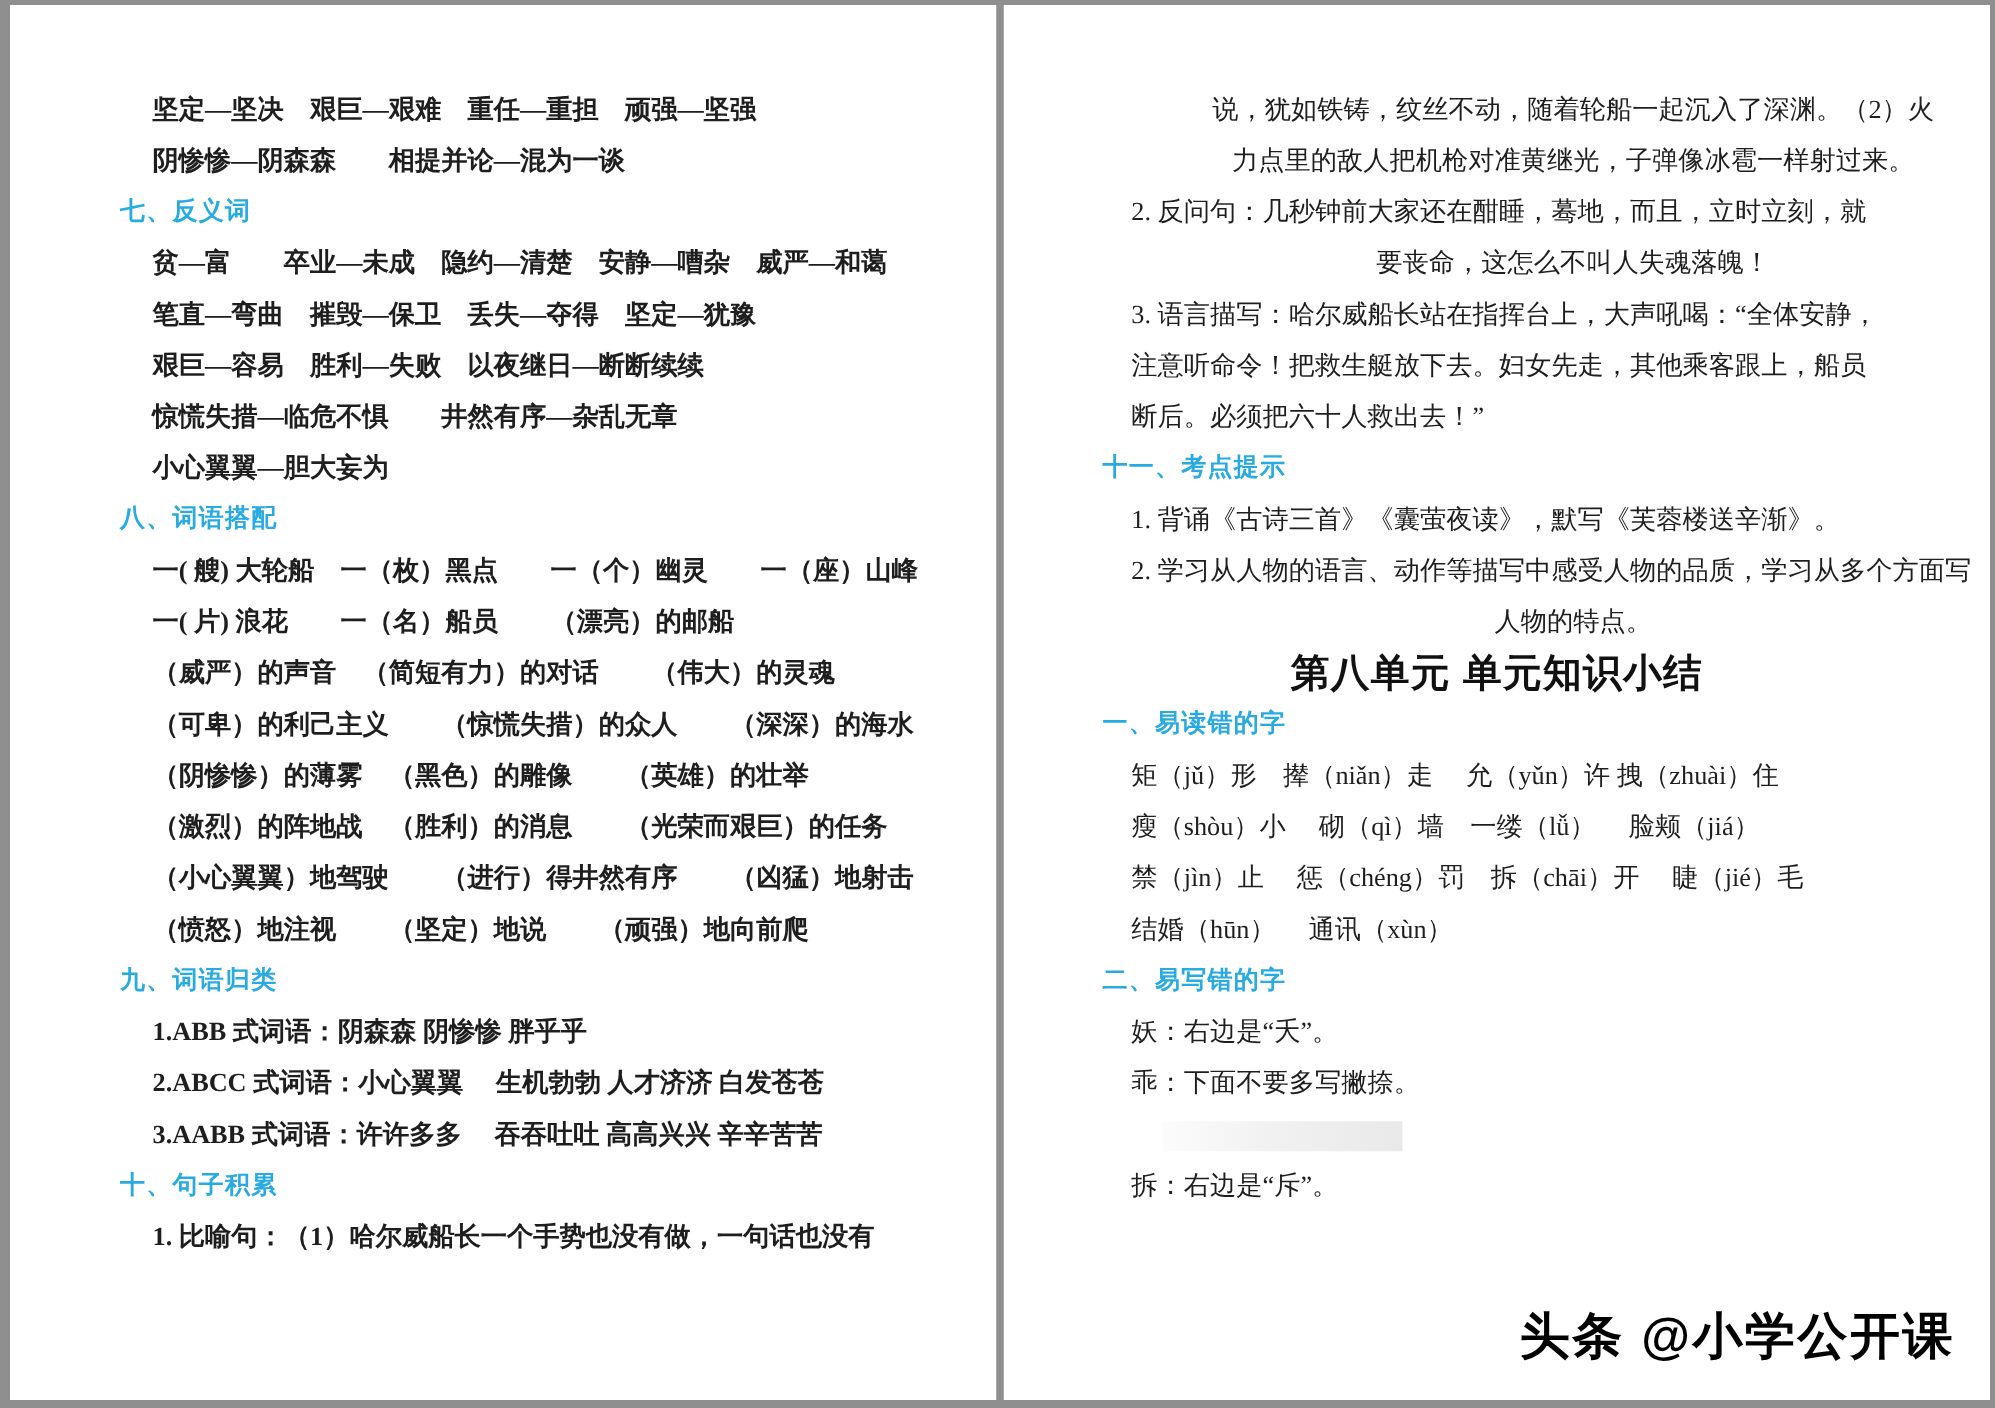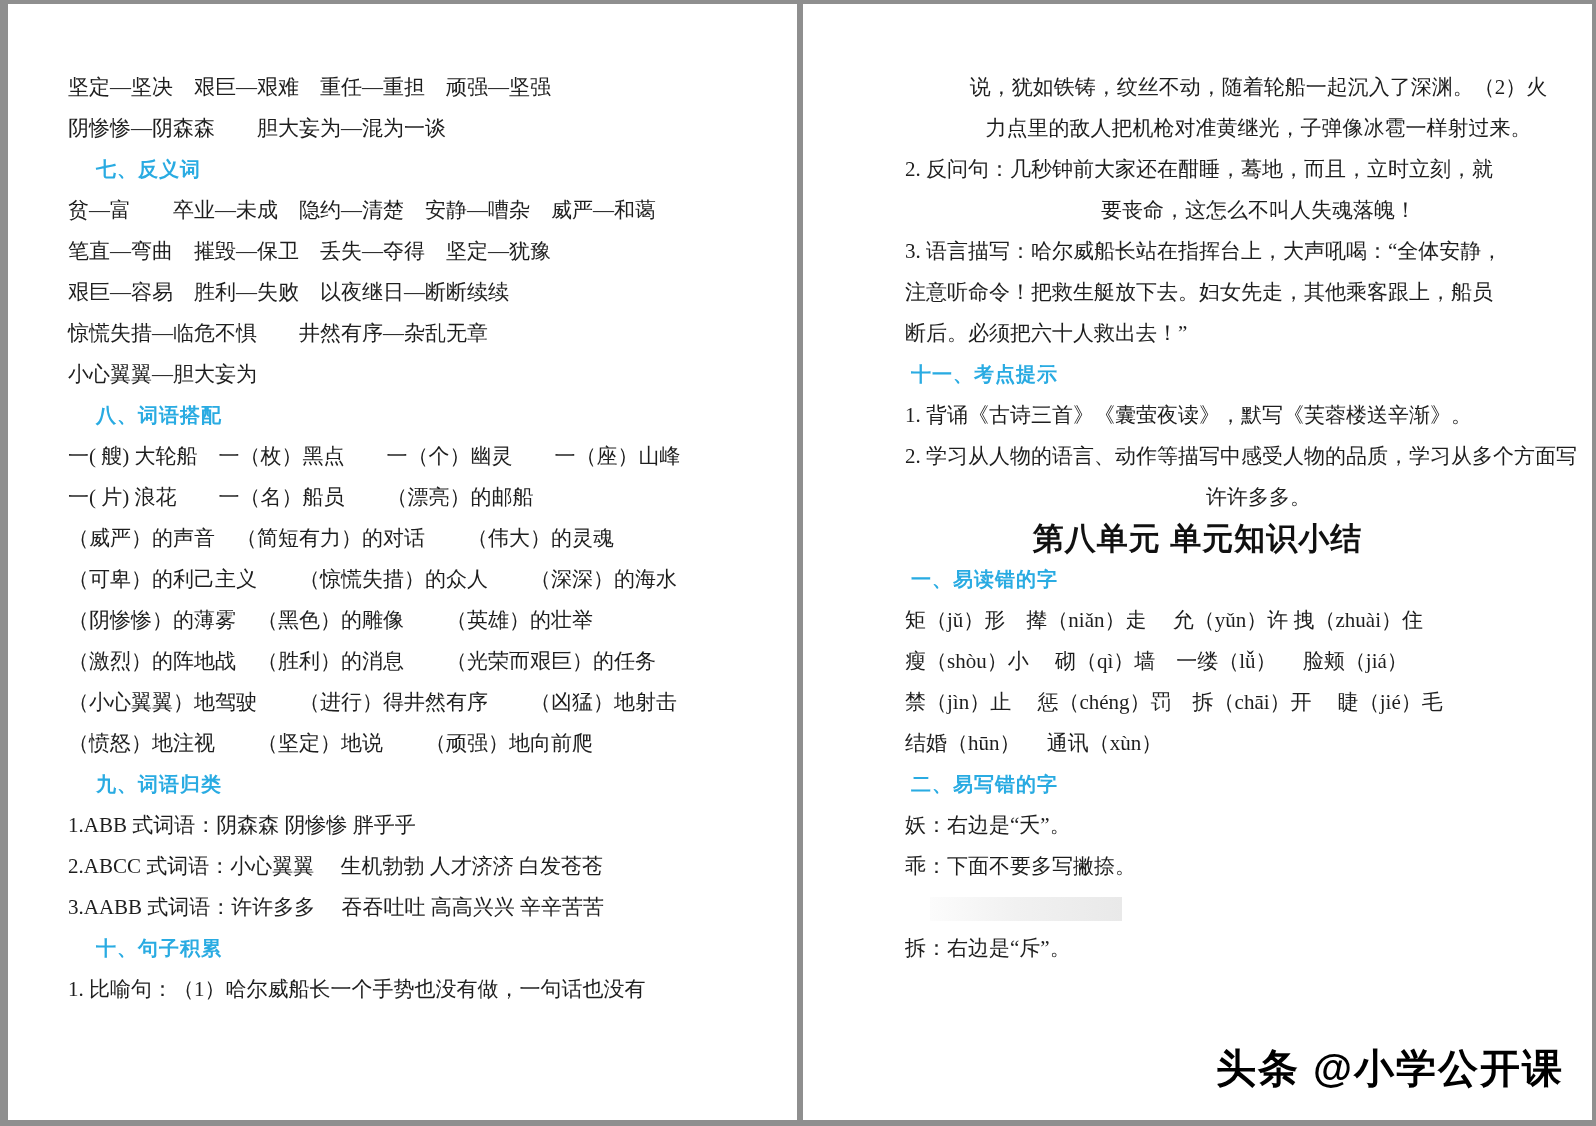--- a/index.html
+++ b/index.html
@@ -17,25 +17,25 @@
     background: #ffffff;
   }
   .page-left  { left: 8px; }
   .page-right { left: 803px; }
   .content { padding-top: 63px; }
   .line {
     height: 41px; line-height: 41px;
     font-size: 21px; color: #1e1e1e;
     white-space: nowrap;
   }
-  .page-left  .line.body    { margin-left: 60px; }
+  .page-left  .line.body    { margin-left: 114px; font-weight: bold; }
   .page-left  .line.heading { margin-left: 88px; }
   .page-right .line.body    { margin-left: 102px; }
   .page-right .line.body.indent { margin-left: 122px; text-align: center; }
-  .page-right .line.heading { margin-left: 108px; }
+  .page-right .line.heading { margin-left: 79px; }
   .line.heading {
     font-family: "Liberation Sans", sans-serif;
     font-weight: bold;
     font-size: 20px;
     letter-spacing: 1px;
   }
   .line.title {
     text-align: center;
     font-family: "Liberation Sans", sans-serif;
     font-weight: bold;
@@ -62,21 +62,21 @@
     white-space: nowrap;
   }
 </style>
 </head>
 <body>
 
 <div class="canvas">
   <div class="page page-left">
     <div class="content" id="left-content">
         <div class="line body">坚定—坚决　艰巨—艰难　重任—重担　顽强—坚强</div>
-        <div class="line body">阴惨惨—阴森森　　胆大妄为—混为一谈</div>
+        <div class="line body">阴惨惨—阴森森　　相提并论—混为一谈</div>
         <div class="line heading" style="color: rgb(41, 171, 226);">七、反义词</div>
         <div class="line body">贫—富　　卒业—未成　隐约—清楚　安静—嘈杂　威严—和蔼</div>
         <div class="line body">笔直—弯曲　摧毁—保卫　丢失—夺得　坚定—犹豫</div>
         <div class="line body">艰巨—容易　胜利—失败　以夜继日—断断续续</div>
         <div class="line body">惊慌失措—临危不惧　　井然有序—杂乱无章</div>
         <div class="line body">小心翼翼—胆大妄为</div>
         <div class="line heading" style="color: rgb(41, 171, 226);">八、词语搭配</div>
         <div class="line body">一( 艘) 大轮船　一（枚）黑点　　一（个）幽灵　　一（座）山峰</div>
         <div class="line body">一( 片) 浪花　　一（名）船员　　（漂亮）的邮船</div>
         <div class="line body">（威严）的声音　（简短有力）的对话　　（伟大）的灵魂</div>
@@ -98,21 +98,21 @@
         <div class="line body indent">说，犹如铁铸，纹丝不动，随着轮船一起沉入了深渊。（2）火</div>
         <div class="line body indent">力点里的敌人把机枪对准黄继光，子弹像冰雹一样射过来。</div>
         <div class="line body">2. 反问句：几秒钟前大家还在酣睡，蓦地，而且，立时立刻，就</div>
         <div class="line body indent">要丧命，这怎么不叫人失魂落魄！</div>
         <div class="line body">3. 语言描写：哈尔威船长站在指挥台上，大声吼喝：“全体安静，</div>
         <div class="line body">注意听命令！把救生艇放下去。妇女先走，其他乘客跟上，船员</div>
         <div class="line body">断后。必须把六十人救出去！”</div>
         <div class="line heading" style="color: rgb(41, 171, 226);">十一、考点提示</div>
         <div class="line body">1. 背诵《古诗三首》《囊萤夜读》，默写《芙蓉楼送辛渐》。</div>
         <div class="line body">2. 学习从人物的语言、动作等描写中感受人物的品质，学习从多个方面写</div>
-        <div class="line body indent">许许多多。</div>
+        <div class="line body indent">人物的特点。</div>
         <div class="line title">第八单元 单元知识小结</div>
         <div class="line heading" style="color: rgb(41, 171, 226);">一、易读错的字</div>
         <div class="line body">矩（jǔ）形　撵（niǎn）走　 允（yǔn）许 拽（zhuài）住</div>
         <div class="line body">瘦（shòu）小　 砌（qì）墙　一缕（lǚ）　 脸颊（jiá）</div>
         <div class="line body">禁（jìn）止　 惩（chéng）罚　拆（chāi）开　 睫（jié）毛</div>
         <div class="line body">结婚（hūn）　 通讯（xùn）</div>
         <div class="line heading" style="color: rgb(41, 171, 226);">二、易写错的字</div>
         <div class="line body">妖：右边是“夭”。</div>
         <div class="line body">乖：下面不要多写撇捺。</div>
         <div class="line redacted"><span class="redact-bar"></span></div>

